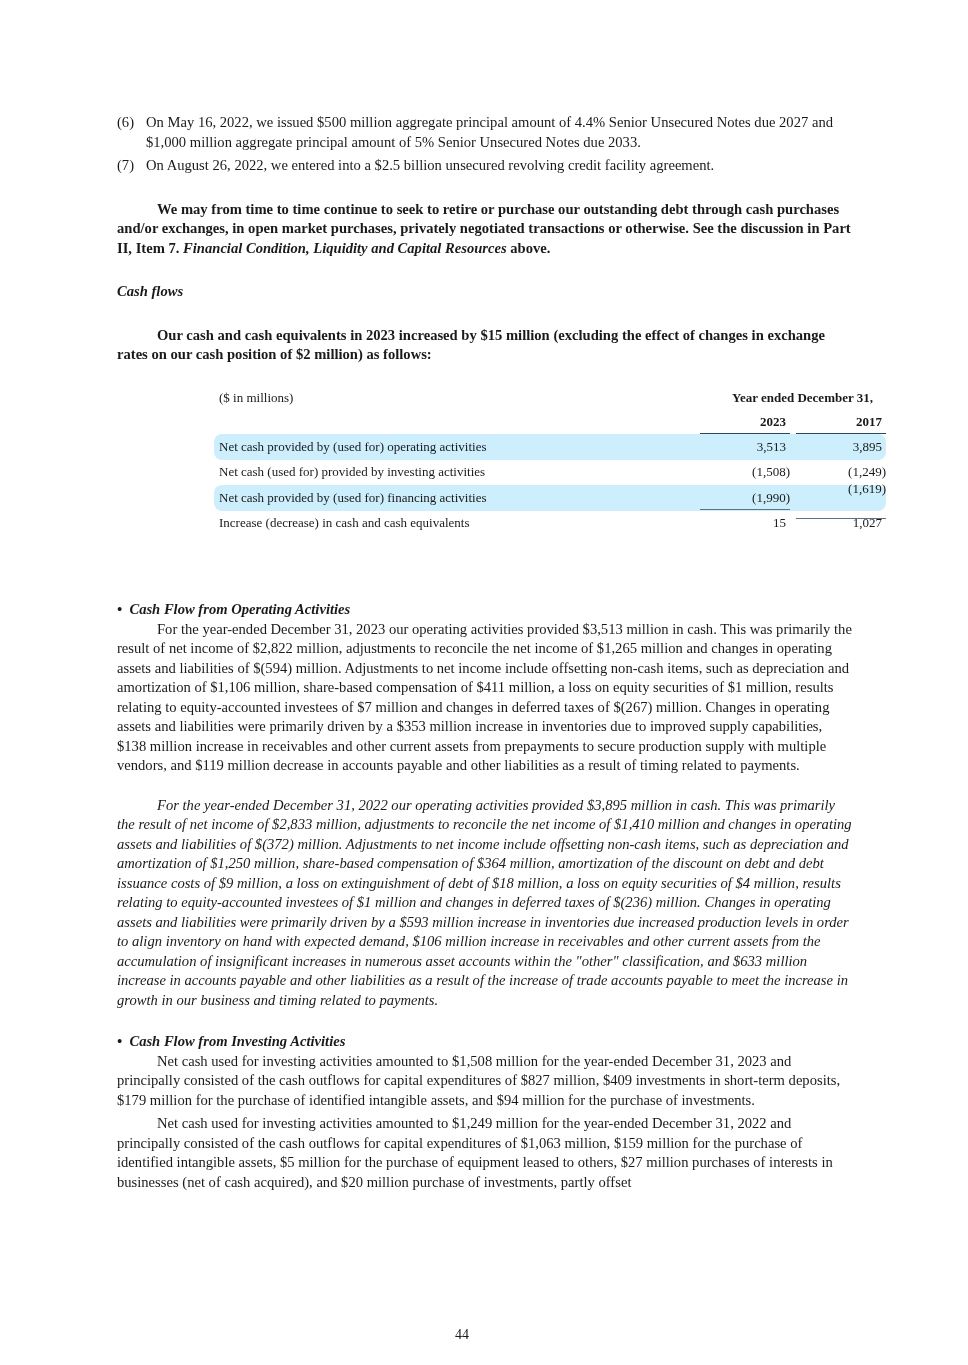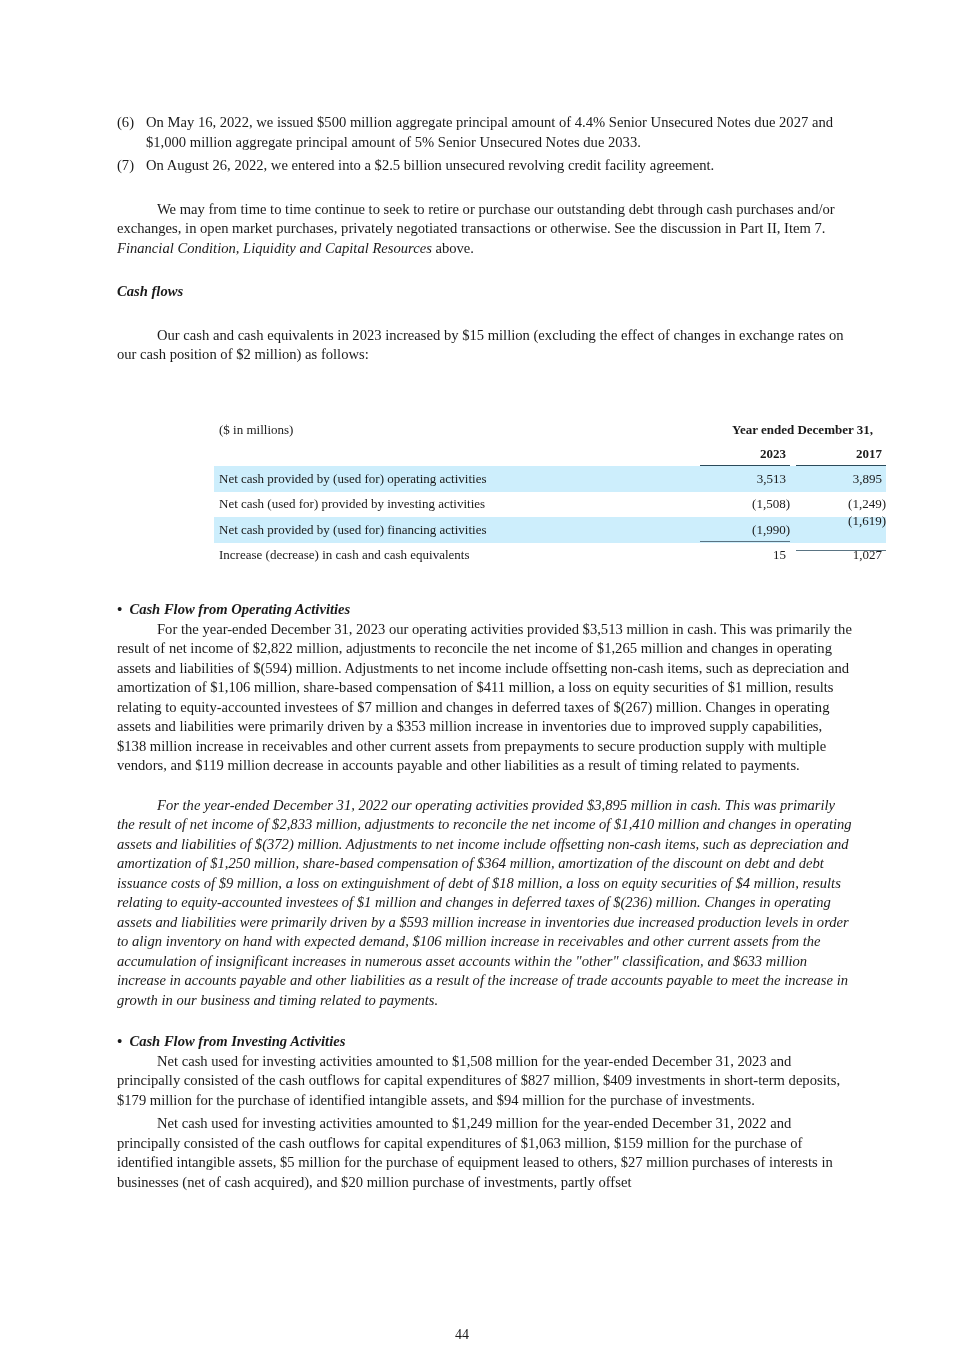--- a/index.html
+++ b/index.html
@@ -37,38 +37,38 @@
       margin: 0;
     }
     .indent {
       text-indent: 40px;
     }
     .italic { font-style: italic; }
     .heading {
       font-style: italic;
       font-weight: bold;
     }
-    .gap-24 { margin-top: 24px; }
+    .gap-24 { margin-top: 24px; font-weight: bold; }
     .gap-22 { margin-top: 22px; }
     .gap-20 { margin-top: 20px; font-style: italic; }
 
     
     .cf-table {
       position: absolute;
       left: 214px;
       top: 385px;
       width: 672px;
       font-size: 13px;
       line-height: 18px;
-      margin-top: 32px;
     }
     .trow {
       display: flex;
       align-items: center;
       height: 25.5px;
+      border-radius: 8px;
     }
     .trow.shaded {
       background: #cdeefc;
     }
     .tlabel {
       flex: 1;
       padding-left: 5px;
     }
     .tcol {
       width: 90px;

